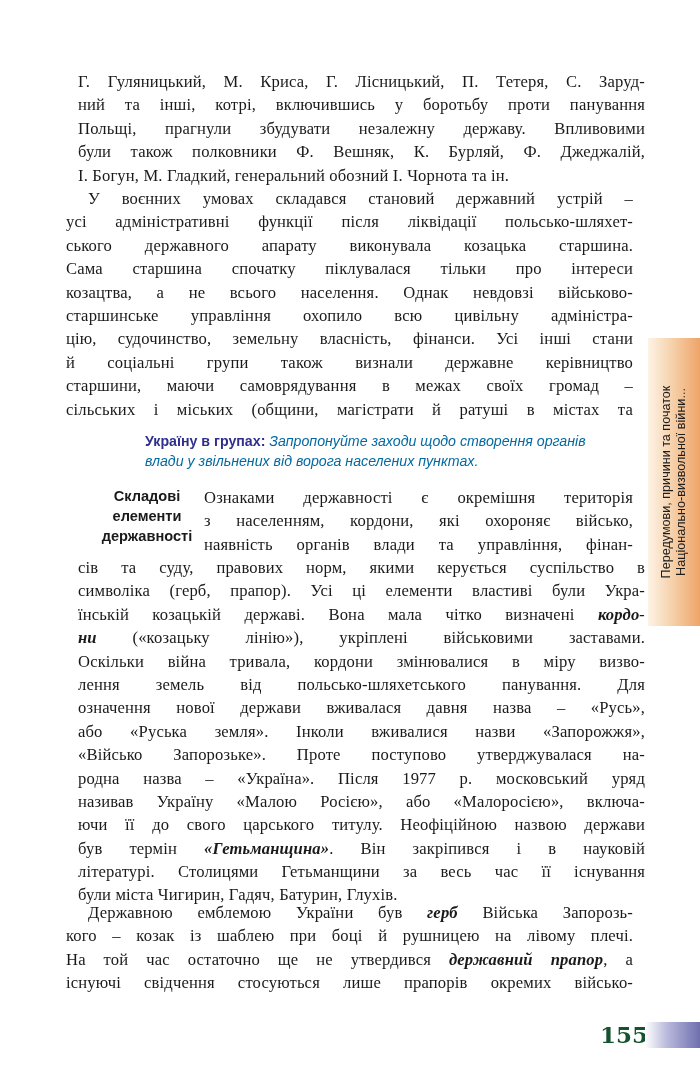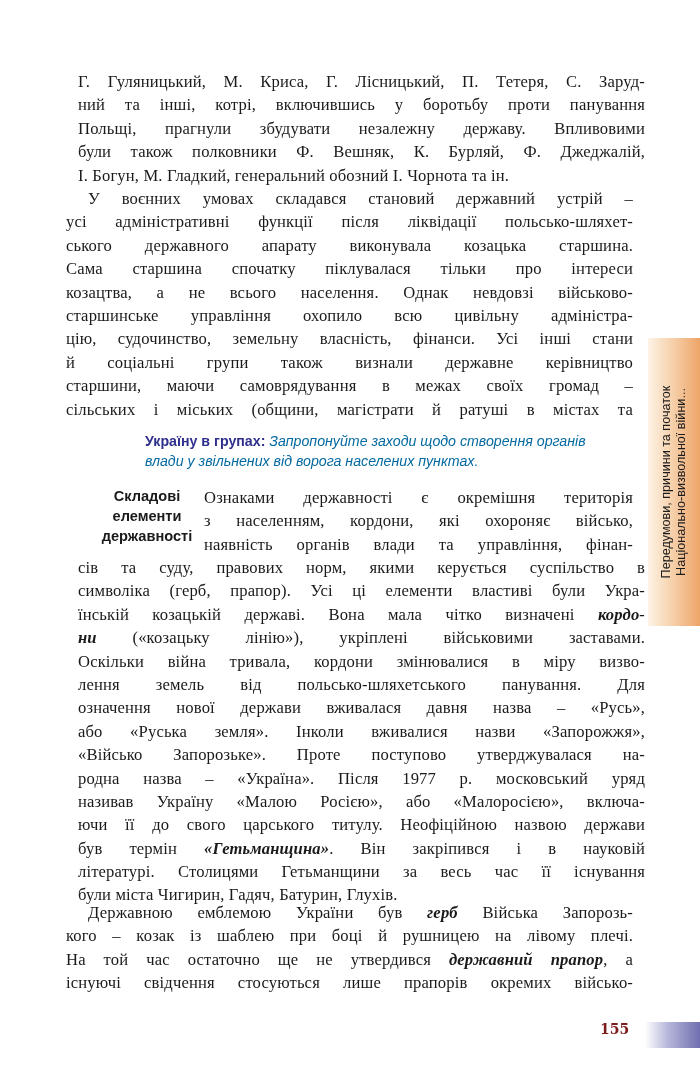--- a/index.html
+++ b/index.html
@@ -25,21 +25,21 @@
   #para3-top { left:204px; top:486px; width:429px; }
   #para3 { left:66px; top:556px; width:567px;margin-left:12px; }
   #para4 { left:66px; top:901px; width:567px; }
   #side-tab { left:648px; top:338px; width:52px; height:288px;
               background:linear-gradient(to right,#fdf3e6 0%,#f6d2ad 45%,#eea468 100%); }
   #side-tab .tab-text { position:absolute; left:50%; top:50%;
        transform:translate(-50%,-50%) rotate(-90deg); width:280px; text-align:center;
        font-family:"Liberation Sans","DejaVu Sans",sans-serif; font-size:12.6px; line-height:15px; color:#1c1c1c; white-space:nowrap; }
   #side-tab .tab-text span { display:block; }
   #page-num { left:600px; top:1021px; font-family:"DejaVu Serif","Liberation Serif",serif;
-              font-weight:bold; font-size:14px; color:#7f1d1d; }
+              font-weight:bold; font-size:23px; color:#14532d; }
   #page-bar { left:645px; top:1022px; width:55px; height:26px;
               background:linear-gradient(to right,#ffffff 0%,#b9b9dc 40%,#6f6faf 100%); }
 </style>
 </head>
 <body>
 
 <div class="page">
 
   <div class="block" id="main-text">
     <span class="line">Г. Гуляницький, М. Криса, Г. Лісницький, П. Тетеря, С. Заруд-</span>

